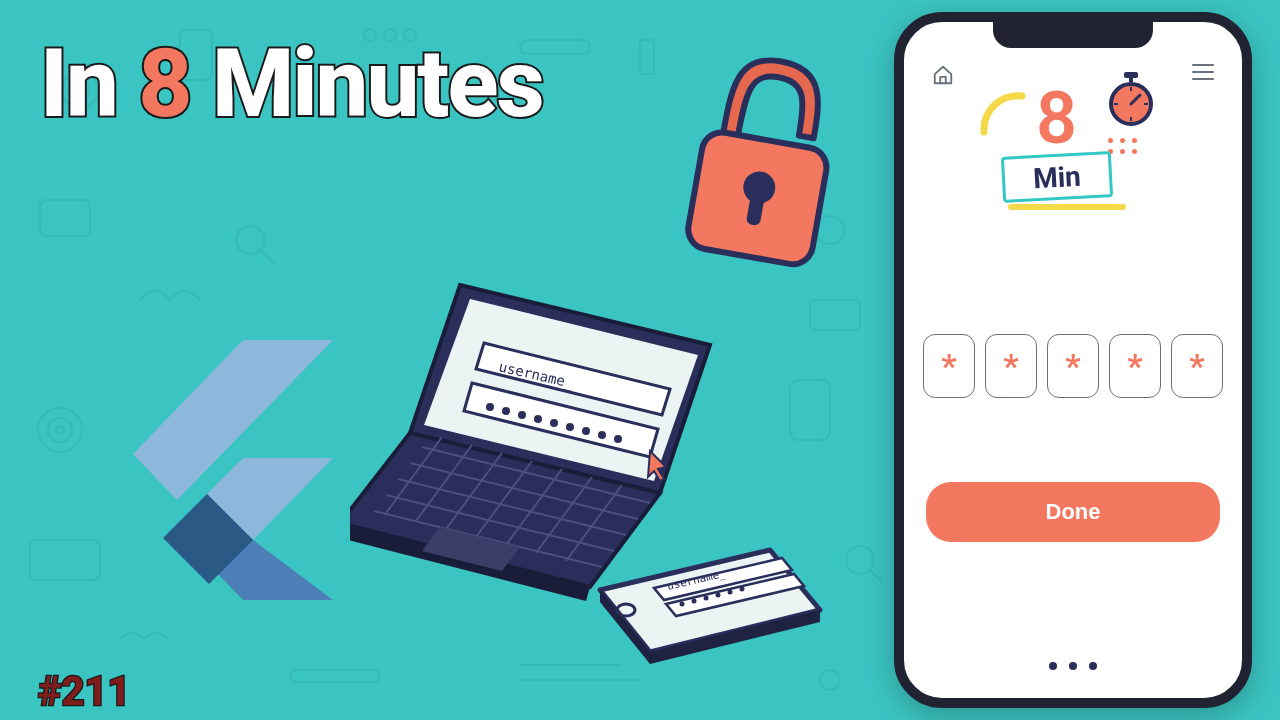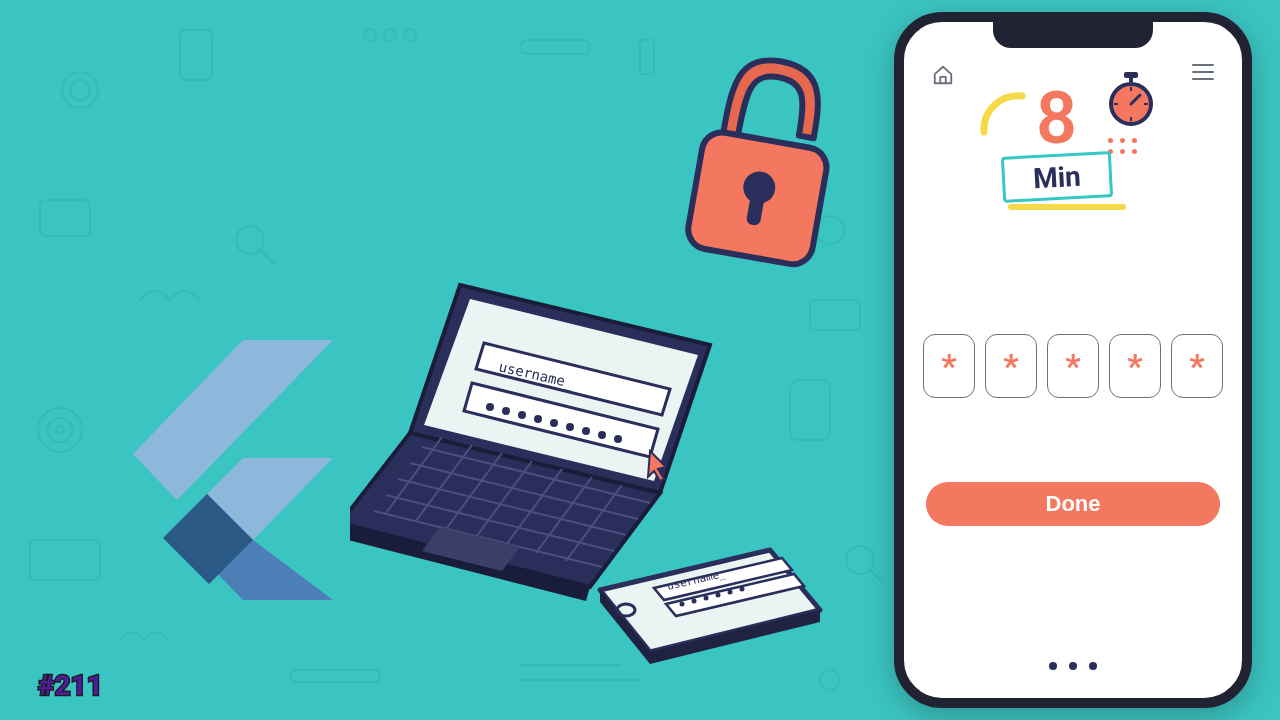--- a/index.html
+++ b/index.html
@@ -31,25 +31,25 @@
     color: #fff;
     -webkit-text-stroke: 4px #1a1a1a;
     paint-order: stroke fill;
     letter-spacing: -2px;
   }
   .title .accent { color: #f3785f; }
 
   
   .episode {
     position: absolute;
-    bottom: 18px;
+    bottom: 5px;
     left: 38px;
-    font-size: 28px;
+    font-size: 40px;
     font-weight: 800;
-    color: #4c1d95;
+    color: #7f1d1d;
     -webkit-text-stroke: 2.5px #1a1a1a;
     paint-order: stroke fill;
   }
 
   
   .padlock {
     position: absolute;
     top: 40px;
     left: 680px;
     width: 170px;
@@ -219,21 +219,21 @@
     font-size: 34px;
     font-weight: 700;
     color: #f3785f;
   }
 
   .phone .done-btn {
     position: absolute;
     top: 460px;
     left: 22px;
     right: 22px;
-    height: 44px;
+    height: 60px;
     background: #f3785f;
     border-radius: 25px;
     color: #fff;
     font-size: 22px;
     font-weight: 600;
     display: flex;
     align-items: center;
     justify-content: center;
     border: none;
   }
@@ -281,20 +281,23 @@
       <rect x="790" y="380" width="40" height="60" rx="8"></rect>
       <rect x="810" y="300" width="50" height="30" rx="5"></rect>
       <circle cx="830" cy="230" r="14"></circle>
       <path d="M120 640 q12 -14 24 0 q12 -14 24 0"></path>
       <rect x="640" y="40" width="14" height="34" rx="3"></rect>
     </g>
   </svg>
 </div>
 
 <div class="title">
+  <div>
+    <span>In </span><span class="accent">8</span><span> Minutes</span>
+  </div>
 </div>
 
 <div class="episode">#211</div>
 
 <div class="padlock">
   <svg viewBox="0 0 170 230">
     <path d="M40 105 C40 55 40 20 85 20 C130 20 130 55 130 90 L115 90 C115 55 113 36 85 36 C57 36 55 55 55 105 Z" fill="#e5684f" stroke="#2a2e5b" stroke-width="6" stroke-linejoin="round"></path>
     <rect x="22" y="100" width="126" height="118" rx="20" fill="#f3785f" stroke="#2a2e5b" stroke-width="6"></rect>
     <circle cx="85" cy="148" r="16" fill="#2a2e5b"></circle>
     <rect x="78" y="152" width="14" height="34" rx="6" fill="#2a2e5b"></rect>

